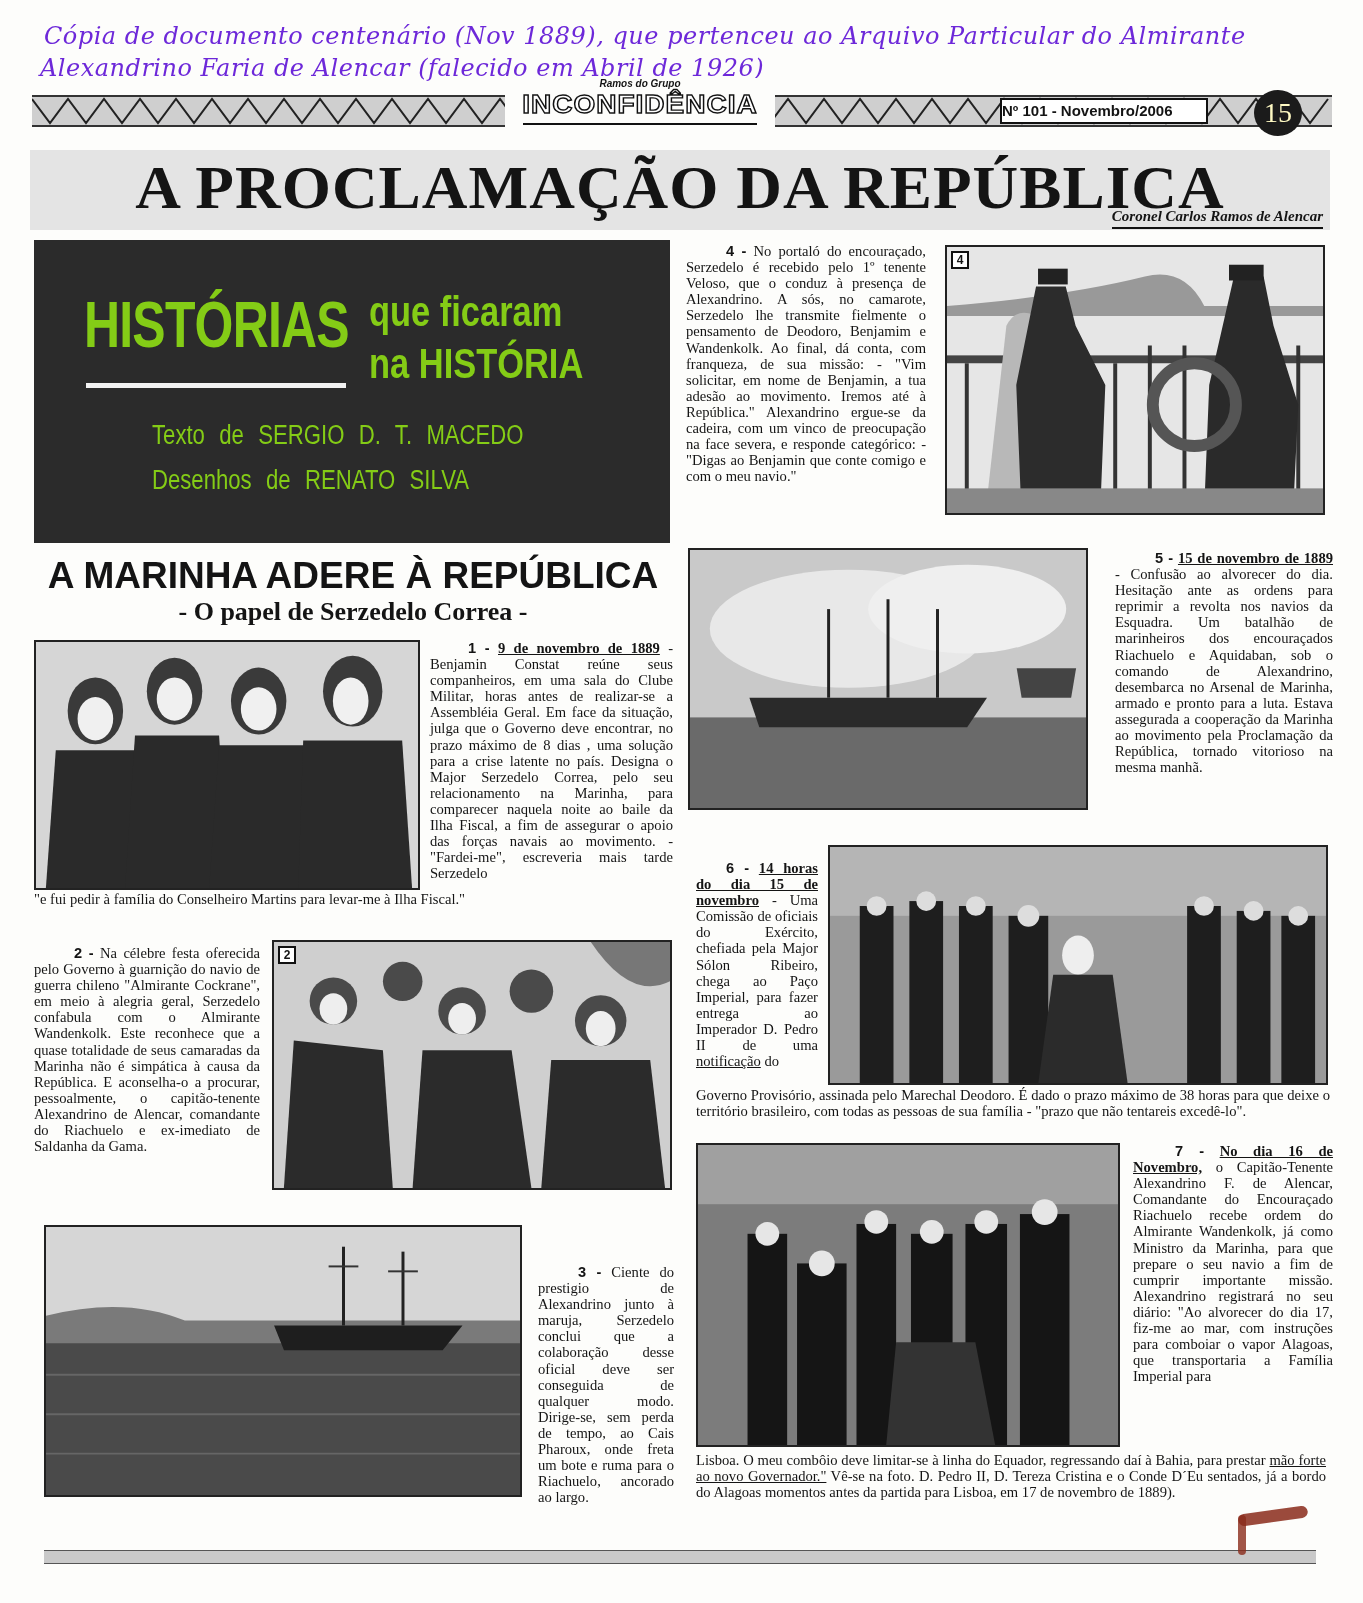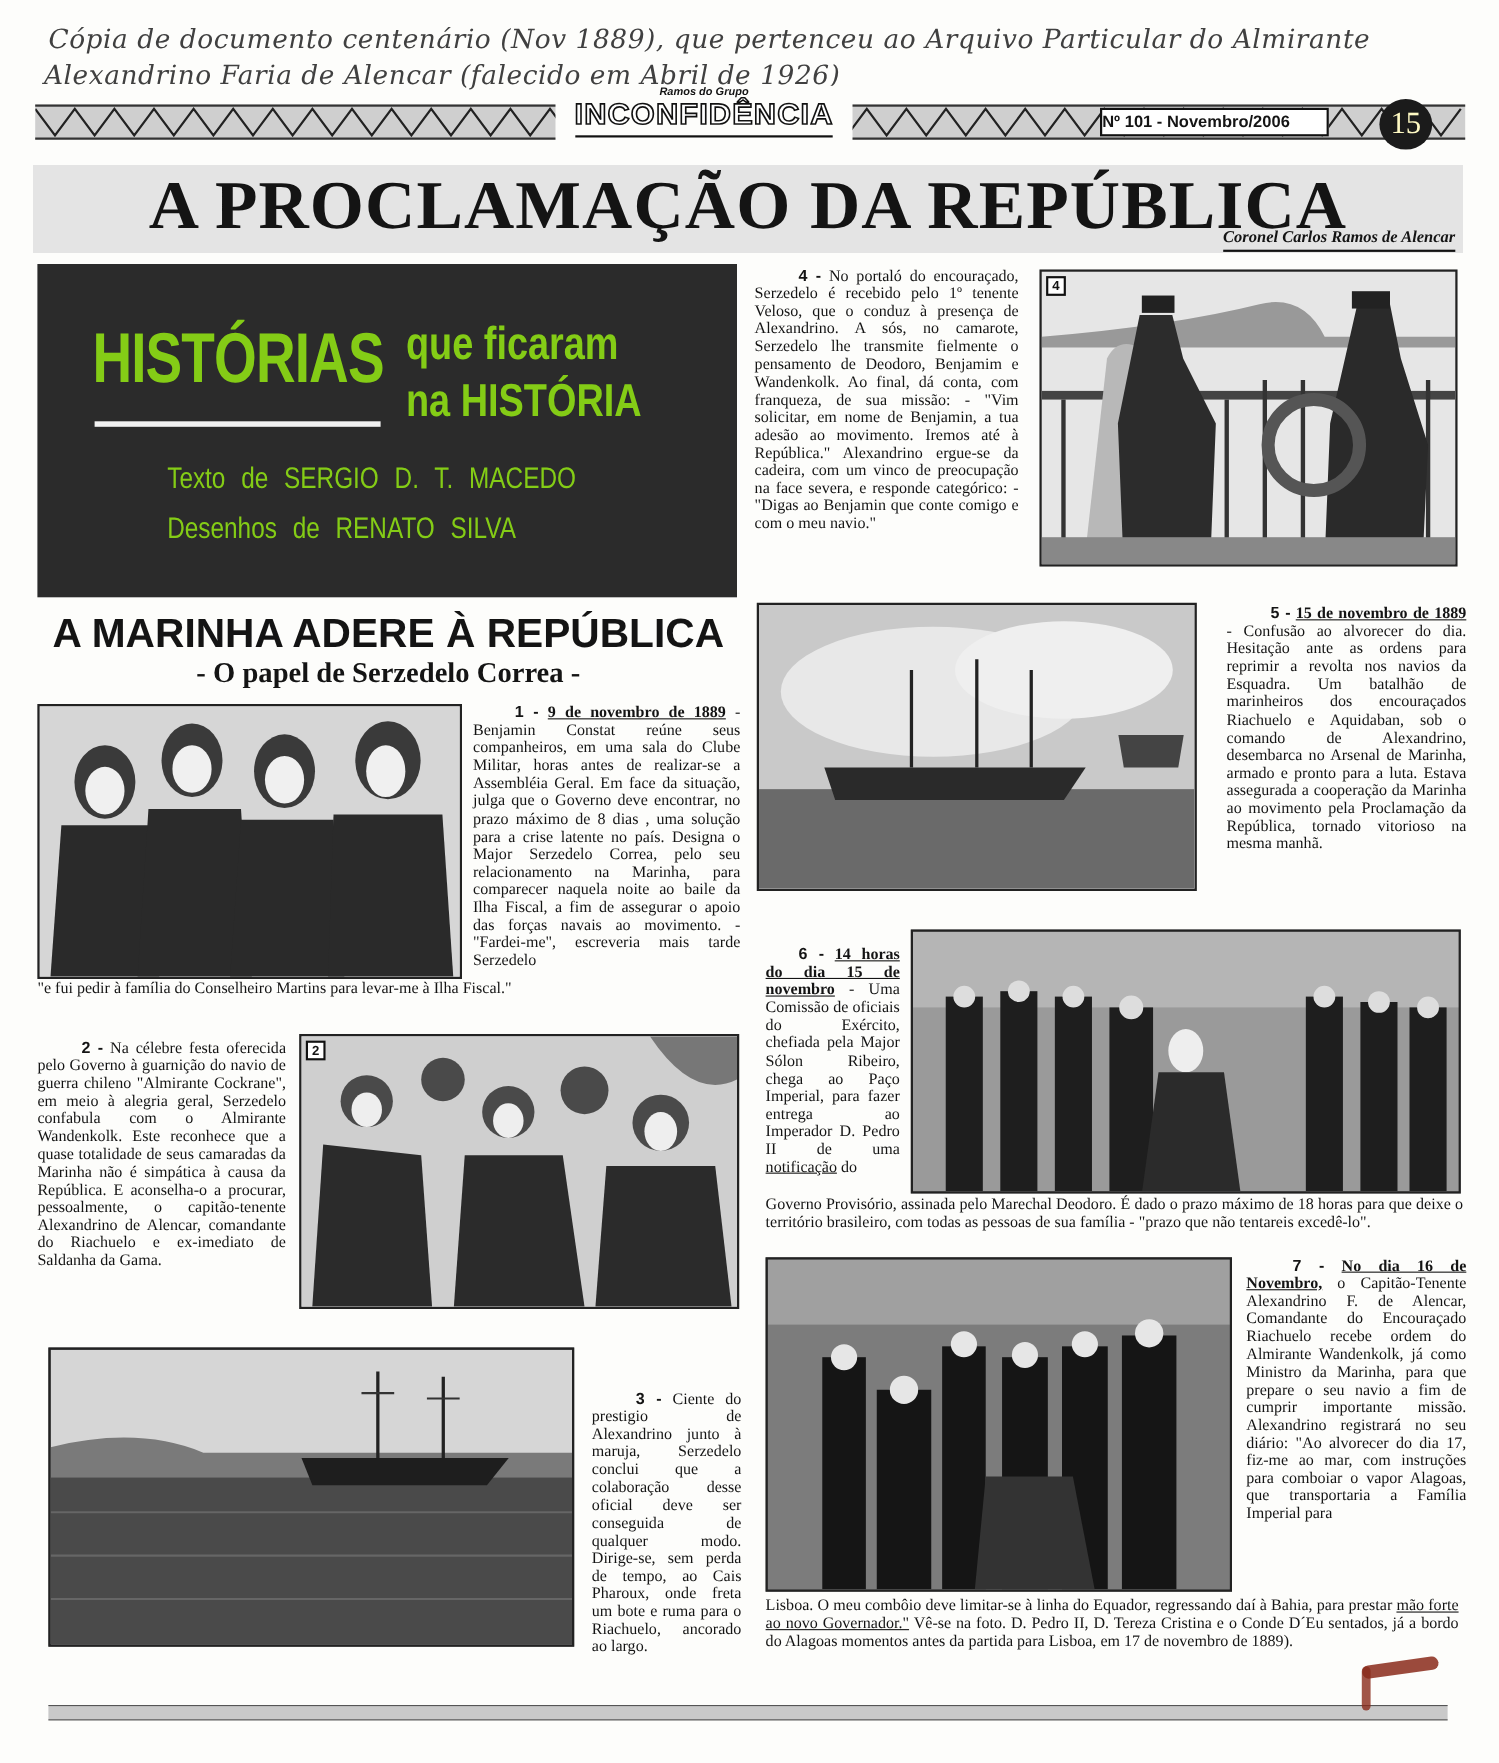--- a/index.html
+++ b/index.html
@@ -2,21 +2,21 @@
 <html><head>
 <meta charset="utf-8">
 <style>
   * { box-sizing: border-box; margin: 0; padding: 0; }
   html, body { width: 1363px; height: 1603px; background: #fdfdfb; overflow: hidden; }
   body { position: relative; font-family: "Liberation Serif", serif; color: #141414; }
 
   .abs { position: absolute; }
 
   
-  .hand { font-family: "DejaVu Serif", serif; font-style: italic; color: #404040; font-size: 24px; letter-spacing: 0.5px; }
+  .hand { font-family: "DejaVu Serif", serif; font-style: italic; color: #6d28d9; font-size: 24px; letter-spacing: 0.5px; }
 
   
   .zigband { left: 32px; top: 95px; width: 1300px; height: 32px; background: #cfcfcf; border-top: 2px solid #333; border-bottom: 2px solid #333; overflow: hidden; }
   .zigband svg { display: block; }
   .logo { left: 505px; top: 78px; width: 270px; height: 62px; background: #fdfdfb; text-align: center; }
   .logo-small { font-family: "Liberation Sans", sans-serif; font-weight: bold; font-size: 10px; font-style: italic; }
   .logo-main { display: inline-block; font-family: "Liberation Sans", sans-serif; font-weight: bold; font-size: 28px; color: #fff;
                -webkit-text-stroke: 1.5px #111; letter-spacing: 1px; line-height: 30px; transform: scaleY(0.95); }
   .logo-line { height: 2px; background: #111; margin: 4px 18px 0; }
   .issue { left: 1000px; top: 98px; width: 208px; height: 26px; background: #fff; border: 2px solid #111;
@@ -251,21 +251,21 @@
         <circle cx="147" cy="60" r="10"></circle>
         <circle cx="200" cy="70" r="11"></circle>
         <circle cx="377" cy="60" r="10"></circle>
         <circle cx="427" cy="65" r="10"></circle>
         <circle cx="472" cy="70" r="10"></circle>
       </g>
     <ellipse cx="250" cy="110" rx="16" ry="20" fill="#eee"></ellipse>
     <path d="M225 130 L285 130 L300 240 L210 240Z" fill="#2b2b2b"></path>
   </svg>
 </div>
-<div class="abs col" style="left:696px; top:1087px; width:634px;">Governo Provisório, assinada pelo Marechal Deodoro. É dado o prazo máximo de 18 horas para que deixe o território brasileiro, com todas as pessoas de sua família - "prazo que não tentareis excedê-lo".</div>
+<div class="abs col" style="left:696px; top:1087px; width:634px;">Governo Provisório, assinada pelo Marechal Deodoro. É dado o prazo máximo de 38 horas para que deixe o território brasileiro, com todas as pessoas de sua família - "prazo que não tentareis excedê-lo".</div>
 
 <div class="abs pic" style="left:696px; top:1143px; width:424px; height:304px; background:#6f6f6f;">
   <svg viewBox="0 0 424 304" preserveAspectRatio="none">
     <rect width="424" height="304" fill="#7c7c7c"></rect>
     <rect x="0" y="0" width="424" height="60" fill="#a0a0a0"></rect>
     <g fill="#151515">
         <rect x="50" y="90" width="40" height="214"></rect>
         <rect x="100" y="120" width="50" height="184"></rect>
         <rect x="160" y="80" width="40" height="224"></rect>
         <rect x="215" y="90" width="42" height="214"></rect>

